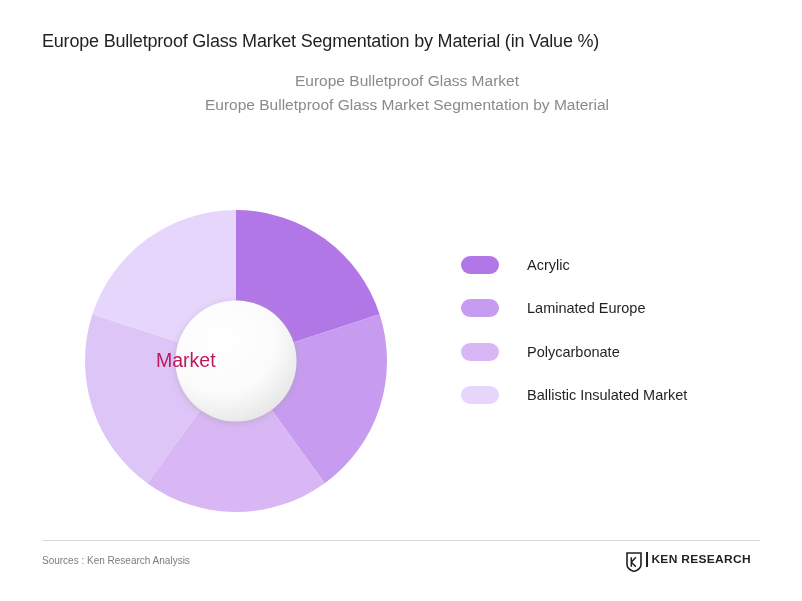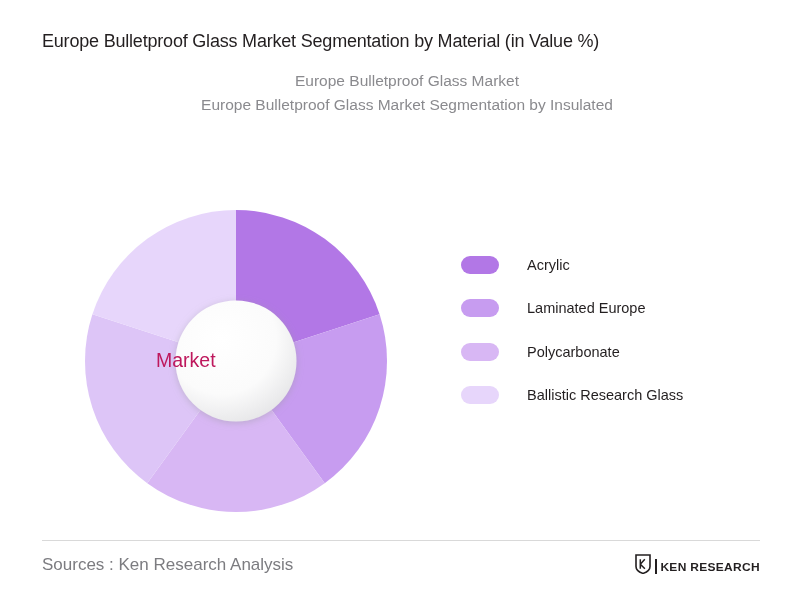--- a/index.html
+++ b/index.html
@@ -120,30 +120,30 @@
     position: absolute;
     left: 42px;
     top: 552px;
     width: 718px;
     height: 28px;
   }
   #sources-text {
     position: absolute;
     left: 0;
     top: 3px;
-    font-size: 17px;
+    font-size: 10px;
     color: #7c7c80;
     text-align: center;
   }
   #brand-logo {
     position: absolute;
-    right: 0;
+    right: 9px;
     top: 0;
     display: flex;
-    align-items: flex-end;
+    align-items: flex-start;
     height: 22px;
   }
   #brand-mark {
     width: 16px;
     height: 20px;
     flex: 0 0 auto;
   }
   #brand-divider {
     width: 2px;
     height: 15px;
@@ -161,21 +161,21 @@
 </style>
 </head>
 <body>
 
 <div id="page">
 
   <div id="header">
     <h1 id="chart-title">Europe Bulletproof Glass Market Segmentation by Material (in Value %)</h1>
     <div id="subtitle-block">
       <span class="subtitle-line">Europe Bulletproof Glass Market</span>
-      <span class="subtitle-line">Europe Bulletproof Glass Market Segmentation by Insulated</span>
+      <span class="subtitle-line">Europe Bulletproof Glass Market Segmentation by Material</span>
     </div>
   </div>
 
   <div id="chart-area">
 
     <div id="donut-wrap">
       <svg id="donut-svg" viewBox="0 0 304 304">
         <defs>
           <radialGradient id="holeGrad" cx="38%" cy="32%" r="78%">
             <stop offset="0%" stop-color="#ffffff"></stop>
@@ -208,21 +208,21 @@
         <div class="legend-item">
           <div class="legend-swatch" style="background: rgb(199, 156, 240);"></div>
           <div class="legend-label">Laminated Europe</div>
         </div>
         <div class="legend-item">
           <div class="legend-swatch" style="background: rgb(216, 183, 244);"></div>
           <div class="legend-label">Polycarbonate</div>
         </div>
         <div class="legend-item">
           <div class="legend-swatch" style="background: rgb(231, 214, 251);"></div>
-          <div class="legend-label">Ballistic Research Glass</div>
+          <div class="legend-label">Ballistic Insulated Market</div>
         </div>
       </div>
 
   </div>
 
   <div id="footer-divider"></div>
   <div id="footer">
     <div id="sources-text">Sources : Ken Research Analysis</div>
     <div id="brand-logo">
       <svg id="brand-mark" viewBox="0 0 16 20">

